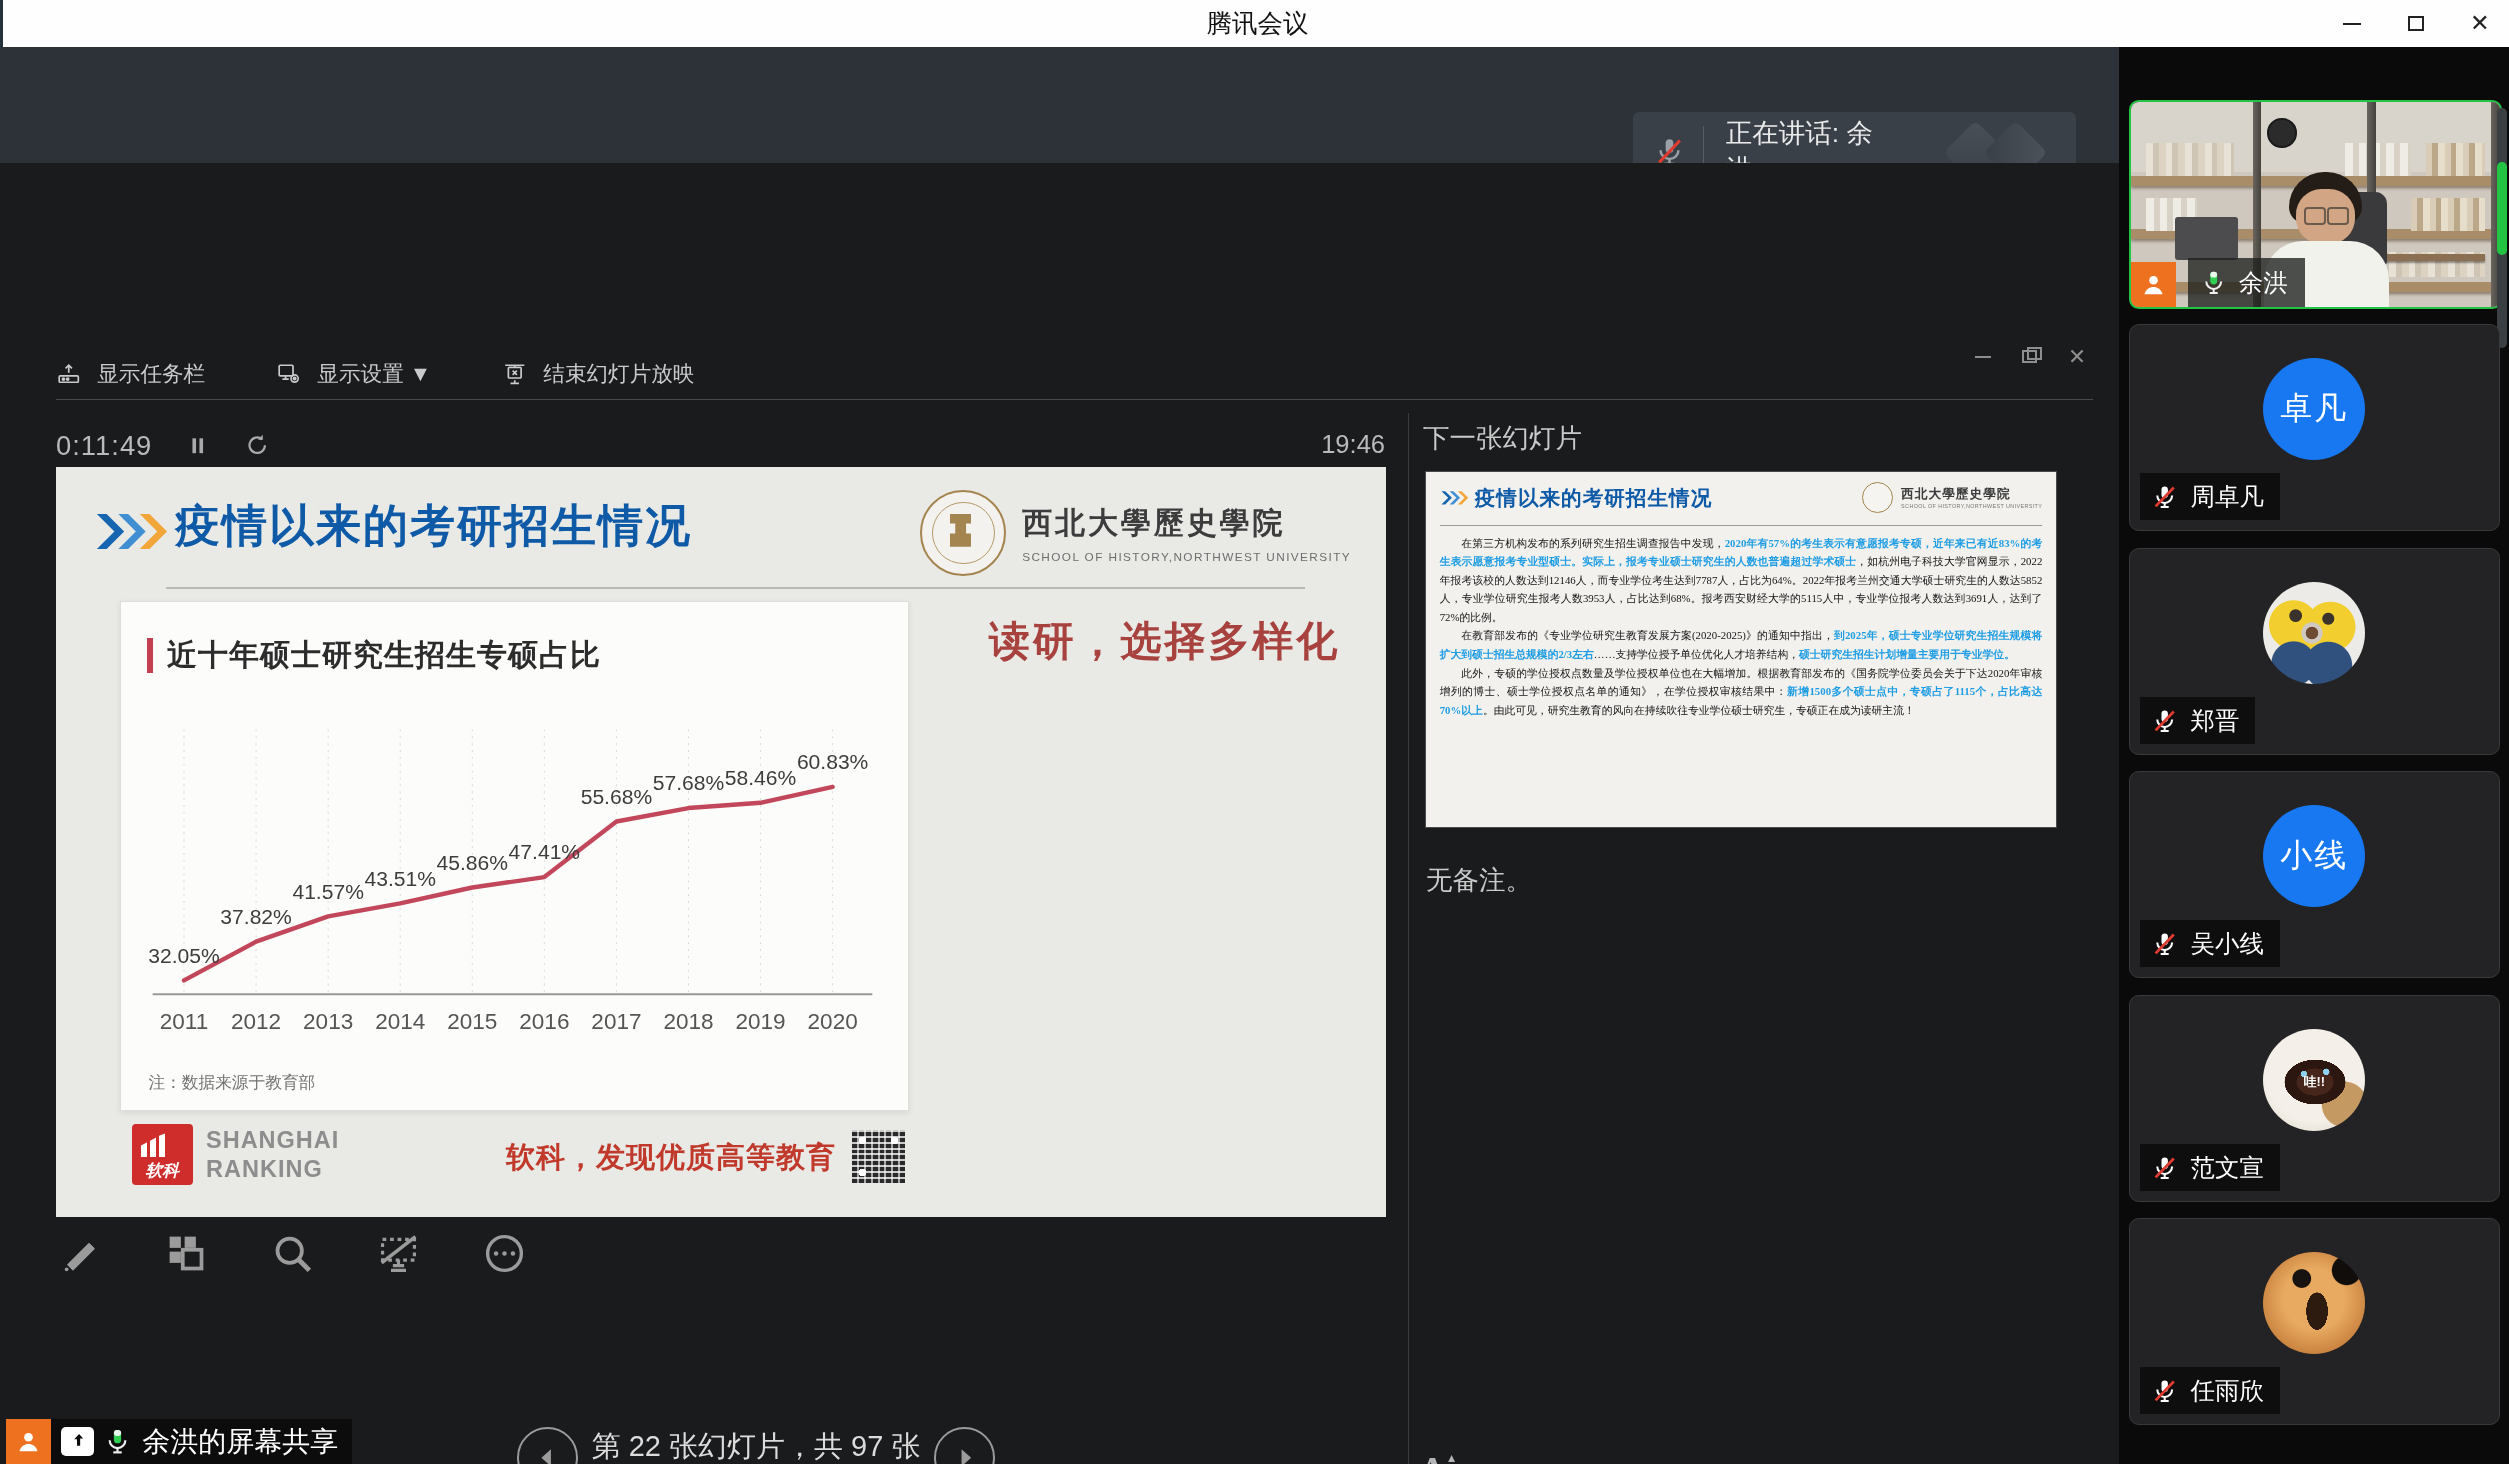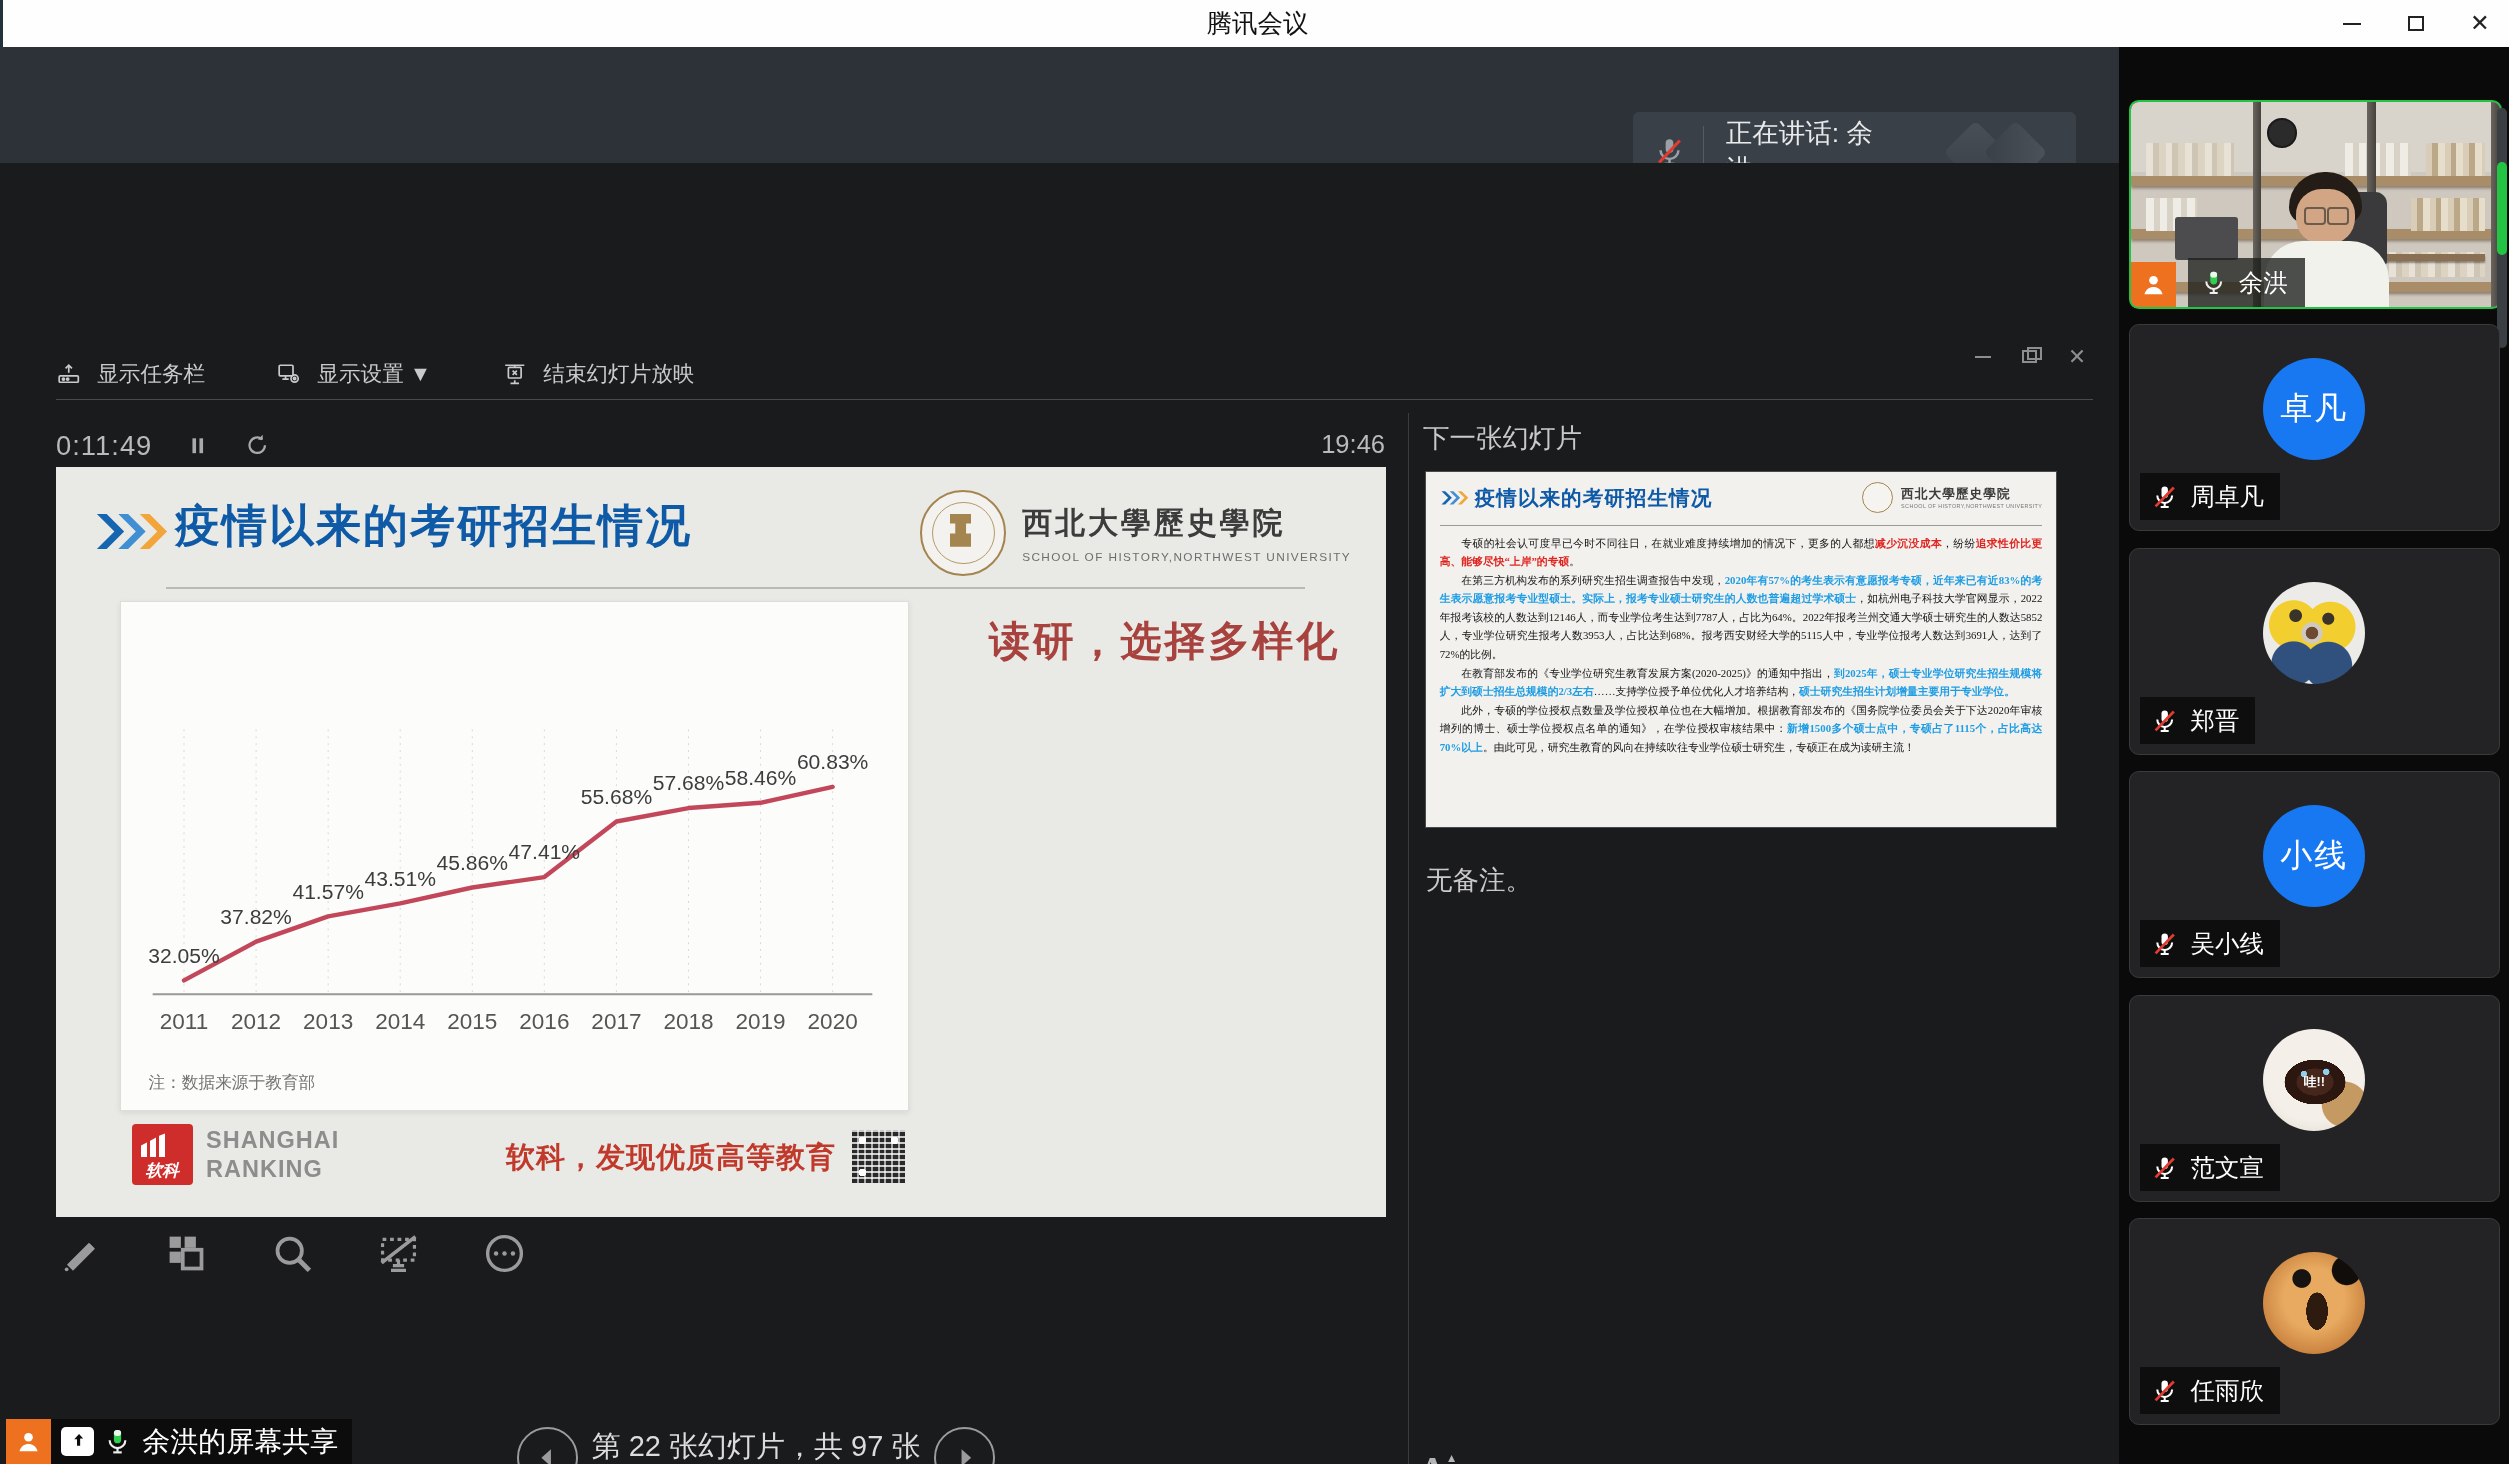--- a/index.html
+++ b/index.html
@@ -316,20 +316,24 @@
           <span class="seal"></span>
           <span class="uni-text">
             <div class="cn">西北大學歷史學院</div>
             <div class="en">SCHOOL OF HISTORY,NORTHWEST UNIVERSITY</div>
           </span>
         </span>
       </div>
       <div class="title-underline"></div>
 
       <div class="chart-card">
+        <div class="chart-title">
+          <span class="bar"></span>
+          <span class="txt">近十年硕士研究生招生专硕占比</span>
+        </div>
         <svg id="chart-svg" width="755" height="353" viewBox="0 0 770 360">
             <line x1="50" y1="30" x2="50" y2="300" stroke="#d8d8d5" stroke-width="1" stroke-dasharray="2 5"></line>
             <text x="50" y="336" text-anchor="middle" fill="#555" font-size="23">2011</text>
             <line x1="123.5" y1="30" x2="123.5" y2="300" stroke="#d8d8d5" stroke-width="1" stroke-dasharray="2 5"></line>
             <text x="123.5" y="336" text-anchor="middle" fill="#555" font-size="23">2012</text>
             <line x1="197" y1="30" x2="197" y2="300" stroke="#d8d8d5" stroke-width="1" stroke-dasharray="2 5"></line>
             <text x="197" y="336" text-anchor="middle" fill="#555" font-size="23">2013</text>
             <line x1="270.5" y1="30" x2="270.5" y2="300" stroke="#d8d8d5" stroke-width="1" stroke-dasharray="2 5"></line>
             <text x="270.5" y="336" text-anchor="middle" fill="#555" font-size="23">2014</text>
             <line x1="344" y1="30" x2="344" y2="300" stroke="#d8d8d5" stroke-width="1" stroke-dasharray="2 5"></line>
@@ -450,21 +454,20 @@
           <span class="t-title">疫情以来的考研招生情况</span>
           <span class="t-logo">
             <span class="t-seal"></span>
             <span class="t-uni">
               <div class="cn">西北大學歷史學院</div>
               <div class="en">SCHOOL OF HISTORY,NORTHWEST UNIVERSITY</div>
             </span>
           </span>
         </div>
         <div class="t-body" id="thumb-body">
-            <p><span class="seg-k">专硕的社会认可度早已今时不同往日，在就业难度持续增加的情况下，更多的人都想</span><span class="seg-r">减少沉没成本</span><span class="seg-k">，纷纷</span><span class="seg-r">追求性价比更高、能够尽快“上岸”的专硕</span><span class="seg-k">。</span></p>
             <p><span class="seg-k">在第三方机构发布的系列研究生招生调查报告中发现，</span><span class="seg-b">2020年有57%的考生表示有意愿报考专硕，近年来已有近83%的考生表示愿意报考专业型硕士。实际上，报考专业硕士研究生的人数也普遍超过学术硕士</span><span class="seg-k">，如杭州电子科技大学官网显示，2022年报考该校的人数达到12146人，而专业学位考生达到7787人，占比为64%。2022年报考兰州交通大学硕士研究生的人数达5852人，专业学位研究生报考人数3953人，占比达到68%。报考西安财经大学的5115人中，专业学位报考人数达到3691人，达到了72%的比例。</span></p>
             <p><span class="seg-k">在教育部发布的《专业学位研究生教育发展方案(2020-2025)》的通知中指出，</span><span class="seg-b">到2025年，硕士专业学位研究生招生规模将扩大到硕士招生总规模的2/3左右</span><span class="seg-k">……支持学位授予单位优化人才培养结构，</span><span class="seg-b">硕士研究生招生计划增量主要用于专业学位。</span></p>
             <p><span class="seg-k">此外，专硕的学位授权点数量及学位授权单位也在大幅增加。根据教育部发布的《国务院学位委员会关于下达2020年审核增列的博士、硕士学位授权点名单的通知》，在学位授权审核结果中：</span><span class="seg-b">新增1500多个硕士点中，专硕占了1115个，占比高达70%以上</span><span class="seg-k">。由此可见，研究生教育的风向在持续吹往专业学位硕士研究生，专硕正在成为读研主流！</span></p>
           </div>
       </div>
     </div>
 
     <div class="abs notes">无备注。</div>
 
     <div class="abs fontbtns">

